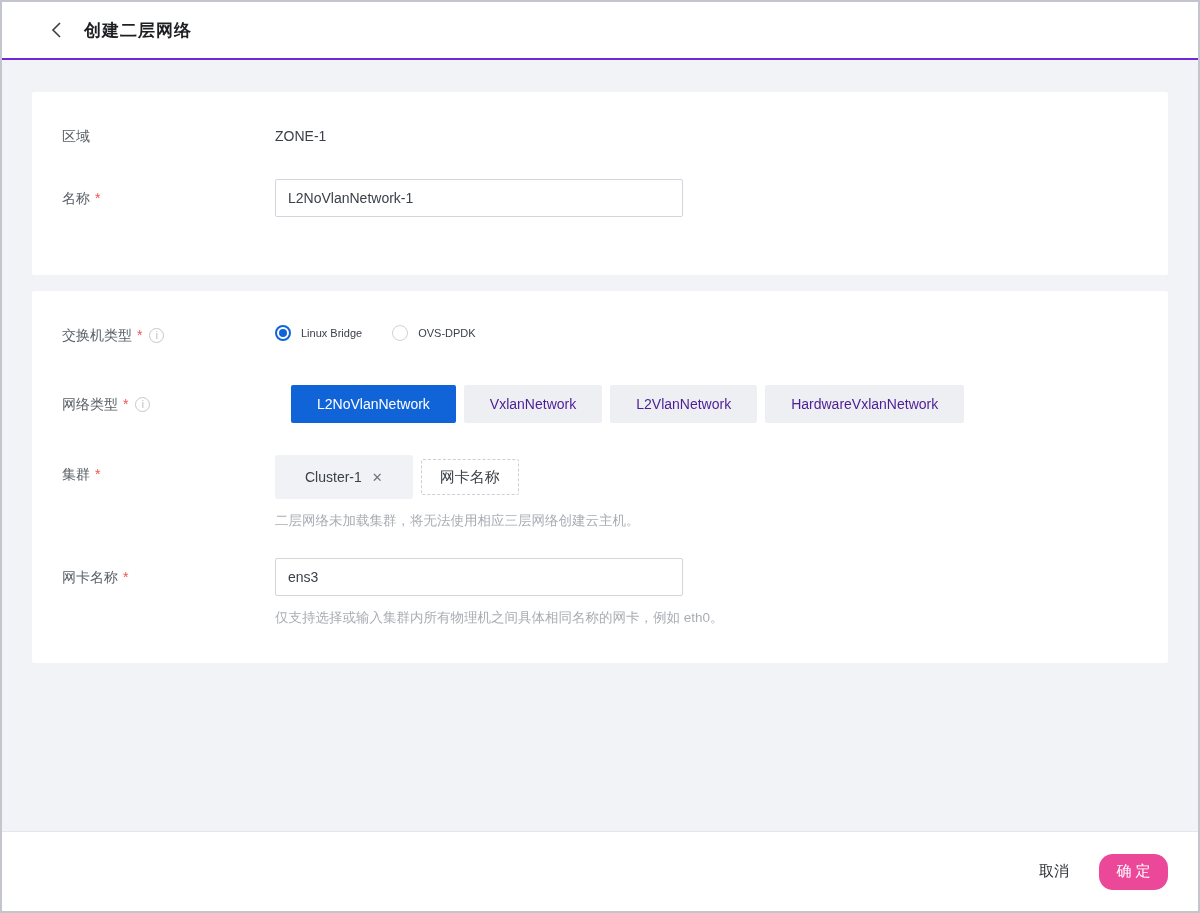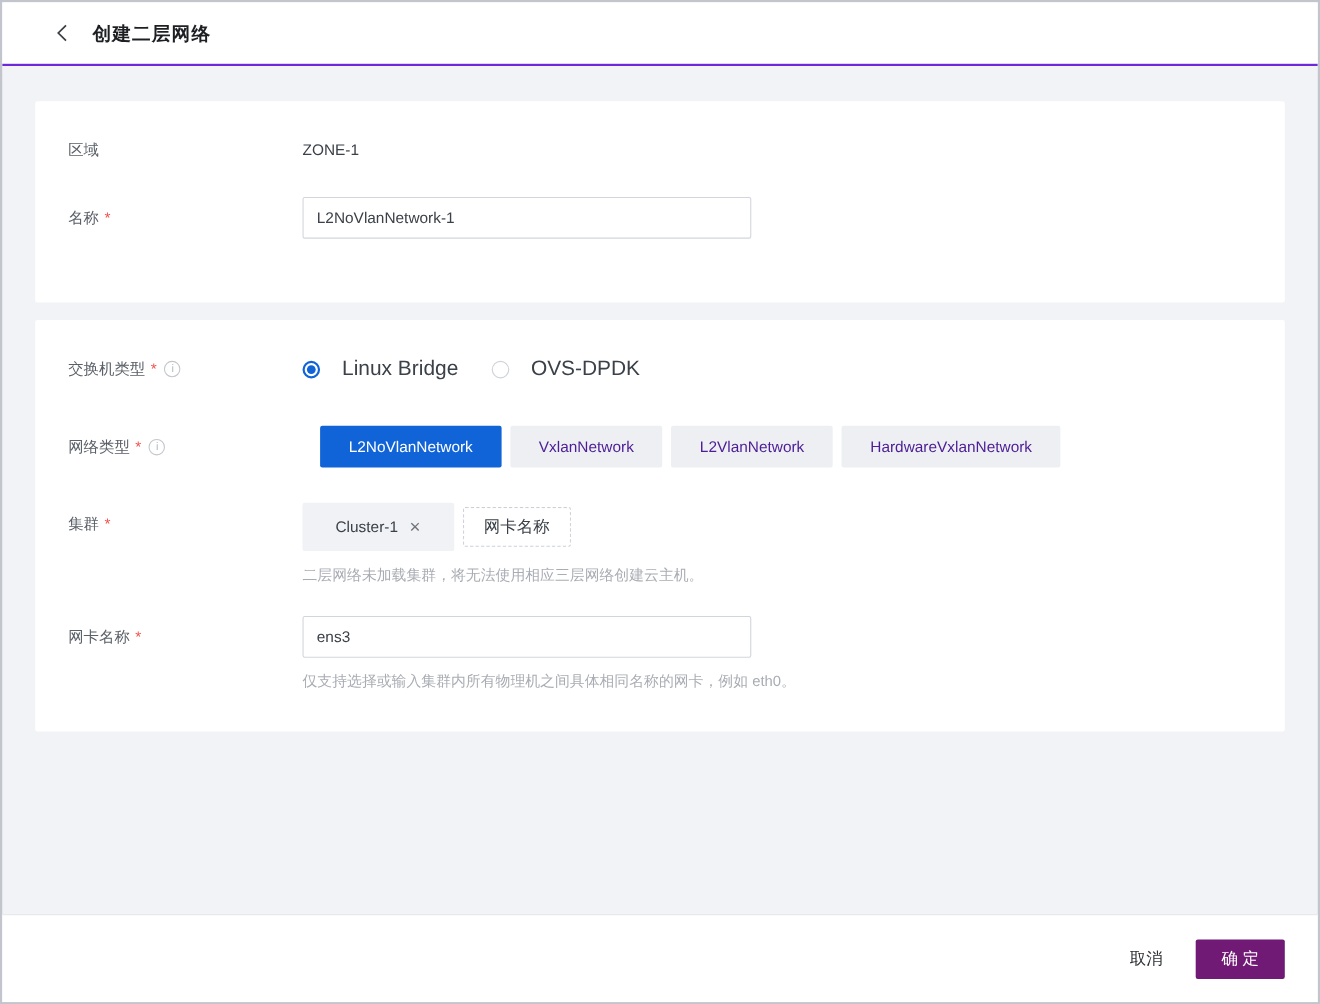--- a/index.html
+++ b/index.html
@@ -116,21 +116,21 @@
   .radio-option.selected .radio-circle { border: 2px solid #1164d8; }
   .radio-option.selected .radio-circle::after {
     content: "";
     position: absolute;
     left: 50%; top: 50%;
     transform: translate(-50%, -50%);
     width: 8px; height: 8px;
     border-radius: 50%;
     background: #1164d8;
   }
-  .radio-label { margin-left: 20px; font-size: 19px; color: #3b4148; }
+  .radio-label { margin-left: 10px; font-size: 11px; color: #3b4148; }
 
   
   .btn-group { display: flex; gap: 8px; margin-left: 16px; }
   .type-btn {
     height: 38px;
     padding: 0 26px;
     background: #edeff3;
     border: none;
     border-radius: 2px;
     font-size: 14px;
@@ -203,25 +203,25 @@
   .cancel-btn {
     background: none;
     border: none;
     font-size: 15px;
     color: #2c3034;
     cursor: pointer;
     font-family: "Liberation Sans", "DejaVu Sans", sans-serif;
     margin-right: 30px;
   }
   .confirm-btn {
-    width: 81px; height: 36px;
-    background: #701a75;
+    width: 69px; height: 36px;
+    background: #ec4899;
     color: #ffffff;
     border: none;
-    border-radius: 2px;
+    border-radius: 14px;
     font-size: 15px;
     letter-spacing: 4px;
     text-indent: 4px;
     cursor: pointer;
     font-family: "Liberation Sans", "DejaVu Sans", sans-serif;
   }
 </style>
 </head>
 <body>
 

